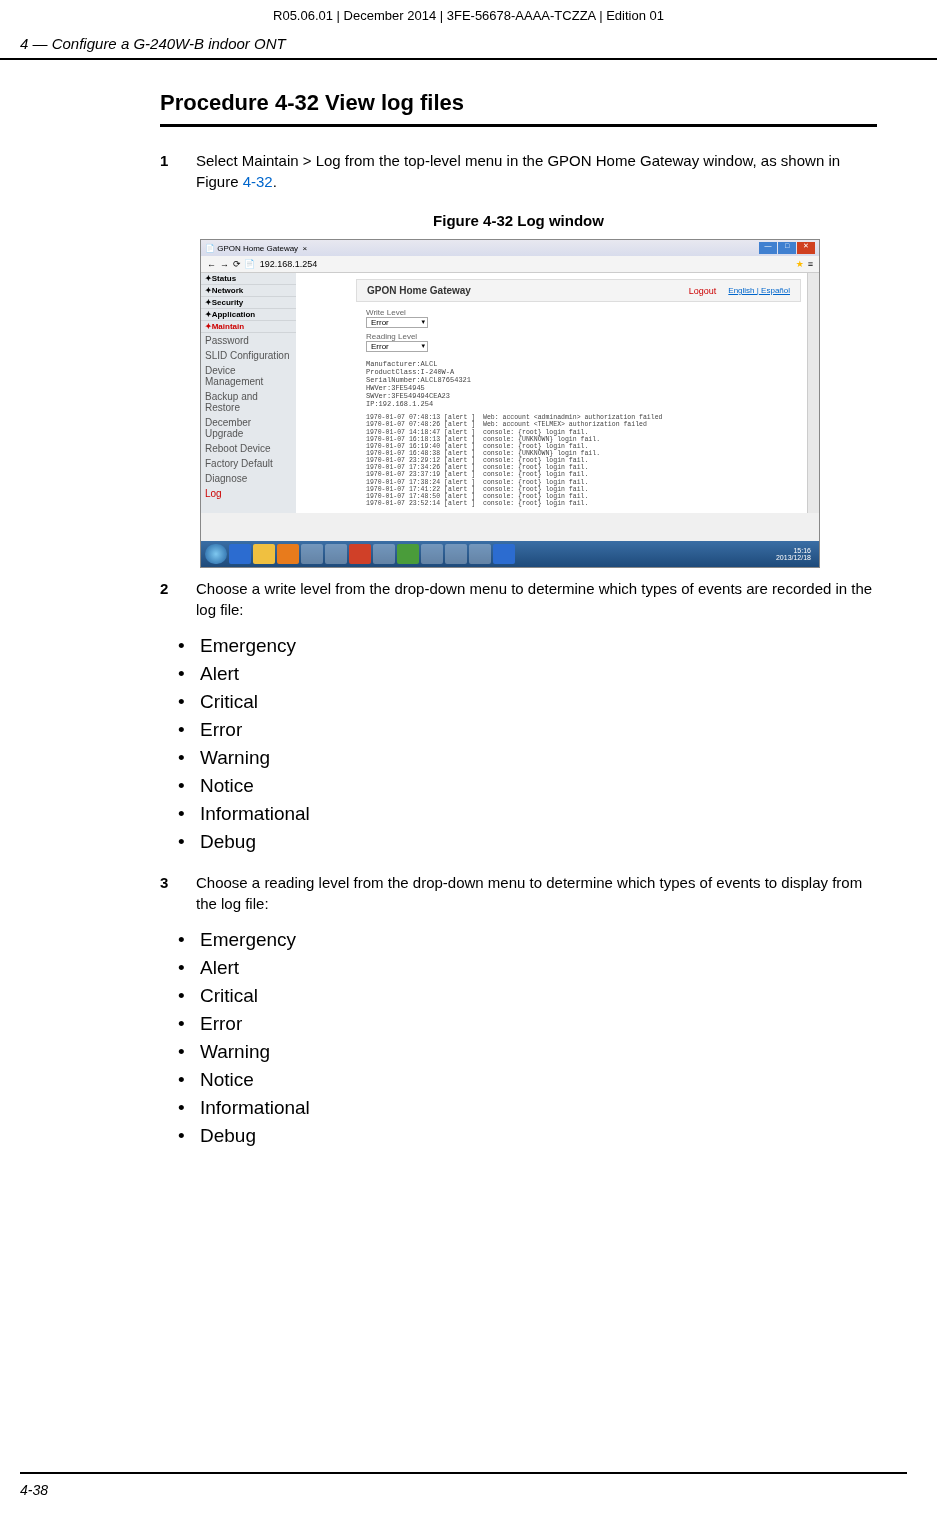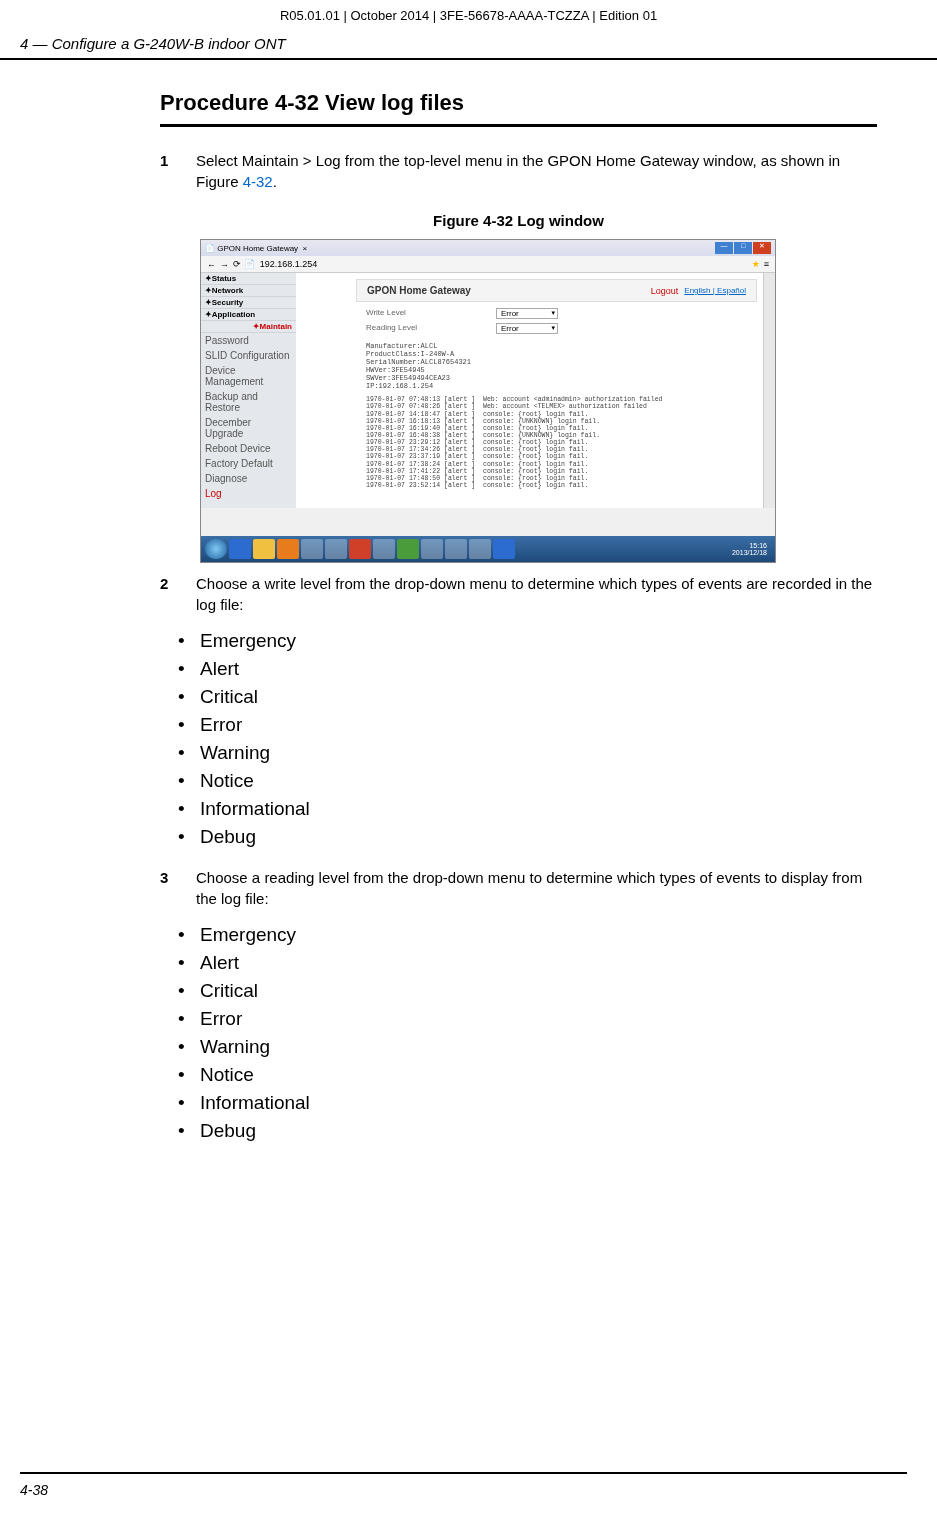--- a/index.html
+++ b/index.html
@@ -46,21 +46,21 @@
     }
     .step-text { flex: 1; }
     .fig-link { color: #0066cc; }
     .figure-caption {
       text-align: center;
       font-weight: bold;
       font-size: 15px;
       margin: 20px 0 10px 0;
     }
     .screenshot {
-      width: 576px;
+      width: 620px;
       margin: 0 auto 10px 40px;
       border: 1px solid #888;
       font-family: Arial, sans-serif;
       font-size: 9px;
       background: #f0f0f0;
     }
     .ss-titlebar {
       background: linear-gradient(#e8e8f0, #d8dcec);
       padding: 2px 4px;
       display: flex;
@@ -81,38 +81,38 @@
       font-size: 9px;
     }
     .ss-addr-icons { margin-left: auto; color: #fb0; }
     .ss-body { background: #fff; display: flex; min-height: 235px; }
     .ss-sidebar {
       width: 95px;
       background: #e4e8ec;
       font-size: 8px;
     }
     .ss-sidebar .primary { padding: 1px 4px; border-bottom: 1px solid #d0d4d8; font-weight: bold; }
-    .ss-sidebar .primary.active { color: #c00; text-align: right; }
+    .ss-sidebar .primary.active { color: #c00; }
     .ss-sidebar .sub { padding: 2px 4px; color: #555; font-size: 10px; }
     .ss-sidebar .sub.active { color: #c00; }
     .ss-main { flex: 1; padding: 0; }
     .ss-topbar {
       background: #f4f4f4;
       border: 1px solid #ddd;
       margin: 6px 6px 4px 60px;
       padding: 5px 10px;
       display: flex;
       align-items: center;
       font-size: 9px;
     }
     .ss-brand { font-weight: bold; color: #333; font-size: 10px; }
-    .ss-logout { margin-left: auto; margin-right: 6px; color: #c00; font-size: 9px; padding-left: 15px; }
+    .ss-logout { margin-left: auto; margin-right: 12px; color: #c00; font-size: 9px; padding-left: 15px; }
     .ss-lang { color: #06c; font-size: 8px; text-decoration: underline; }
     .ss-breadcrumb { padding: 4px 10px 8px 60px; font-size: 8px; color: #555; }
-    .ss-field { display: flex; padding: 2px 10px 2px 70px; font-size: 8px; }
+    .ss-field { display: flex; padding: 2px 10px 2px 70px; font-size: 8px; flex-direction: column; }
     .ss-field-label { width: 130px; color: #666; }
     .ss-field-sel { border: 1px solid #aaa; padding: 0 12px 0 4px; font-size: 8px; background: #fff; position: relative; width: 62px; }
     .ss-field-sel::after { content: "▾"; position: absolute; right: 2px; font-size: 7px; }
     .ss-info { padding: 6px 70px; font-size: 7px; color: #444; font-family: 'Courier New', monospace; line-height: 1.15; }
     .ss-log { padding: 0 70px 6px; font-size: 6.5px; color: #444; font-family: 'Courier New', monospace; line-height: 1.1; white-space: pre; }
     .ss-scroll { width: 12px; background: #e8e8e8; border-left: 1px solid #ccc; }
     .ss-taskbar {
       height: 26px;
       background: linear-gradient(#3a6ea5, #1e4a7a);
       margin-top: 28px;
@@ -155,21 +155,21 @@
       display: flex;
       justify-content: space-between;
       font-style: italic;
       font-size: 14px;
     }
     .footer-right { text-align: right; line-height: 1.4; }
   </style>
 </head>
 <body>
 
-<div class="top-header">R05.01.01 | October 2014 | 3FE-56678-AAAA-TCZZA | Edition 01</div>
+<div class="top-header">R05.06.01 | December 2014 | 3FE-56678-AAAA-TCZZA | Edition 01</div>
 <div class="page-header">4 —  Configure a G-240W-B indoor ONT</div>
 
 <div class="content">
   <div class="procedure-title">Procedure 4-32  View log files</div>
 
   <div class="step">
     <div class="step-num">1</div>
     <div class="step-text">
       <span>Select Maintain &gt; Log from the top-level menu in the GPON Home Gateway window, as shown in Figure </span><span class="fig-link">4-32</span><span>.</span>
     </div>

